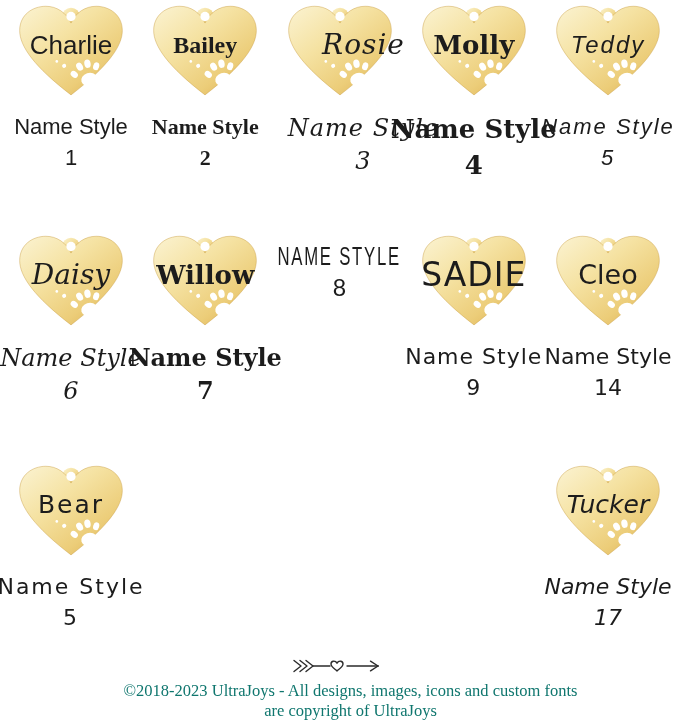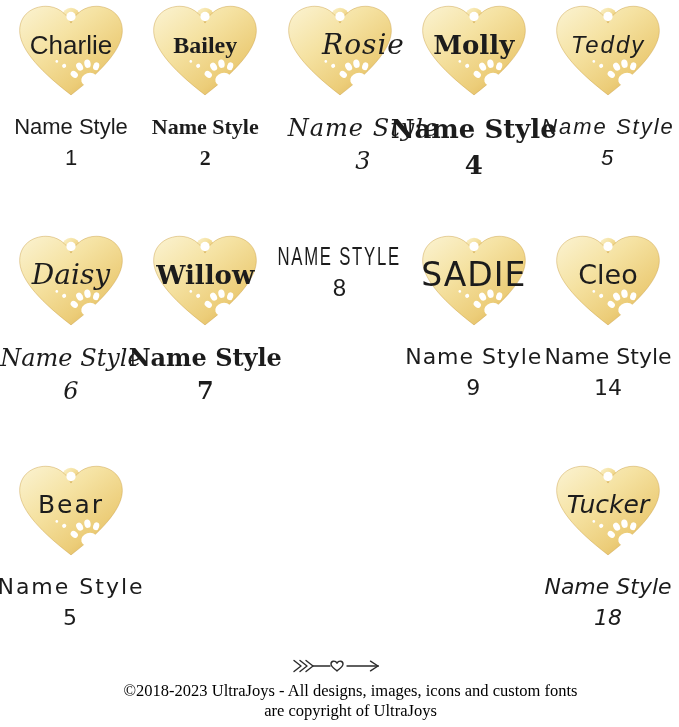--- a/index.html
+++ b/index.html
@@ -85,21 +85,21 @@
   .footer {
     position: absolute;
     top: 656px; left: 0; right: 0;
     text-align: center;
   }
   .divider { display: block; margin: 0 auto 5px auto; }
   .copyright {
     font-family: "Liberation Serif", serif;
     font-size: 16.5px;
     line-height: 1.2;
-    color: #000000;
+    color: #0f766e;
     margin-left: 22px;
   }
 </style>
 </head>
 <body>
 
 <svg width="0" height="0" style="position:absolute" aria-hidden="true">
   <defs>
     <linearGradient id="goldGrad" x1="0" y1="0" x2="0.9" y2="1">
       <stop offset="0" stop-color="#FBF3D2"></stop>
@@ -349,21 +349,21 @@
           <ellipse cx="-4.5" cy="-8" rx="3.4" ry="4.5" transform="rotate(-12 -4.5 -8)"></ellipse>
           <ellipse cx="4.5" cy="-8.5" rx="3.4" ry="4.5" transform="rotate(8 4.5 -8.5)"></ellipse>
           <ellipse cx="12.5" cy="-3" rx="3.2" ry="4.2" transform="rotate(35 12.5 -3)"></ellipse>
           <circle cx="-20" cy="-14" r="2.2"></circle>
           <circle cx="-26" cy="-21" r="1.5"></circle>
         </g>
       </svg>
       <span class="tag-name f-12">Tucker</span>
     </div>
     <span class="style-label f-12">Name Style</span>
-    <span class="style-number f-12">18</span>
+    <span class="style-number f-12">17</span>
   </div>
 </div>
 
   <div class="footer">
     <svg class="divider" width="100" height="20" viewBox="0 0 100 20">
       <g fill="none" stroke="#2b2b2b" stroke-width="1.4" stroke-linecap="round" stroke-linejoin="round">
         <path d="M4 4.5 L11 10 L4 15.5"></path>
         <path d="M10 4.5 L17 10 L10 15.5"></path>
         <path d="M16 4.5 L23 10 L16 15.5"></path>
         <path d="M23 10 H40"></path>

